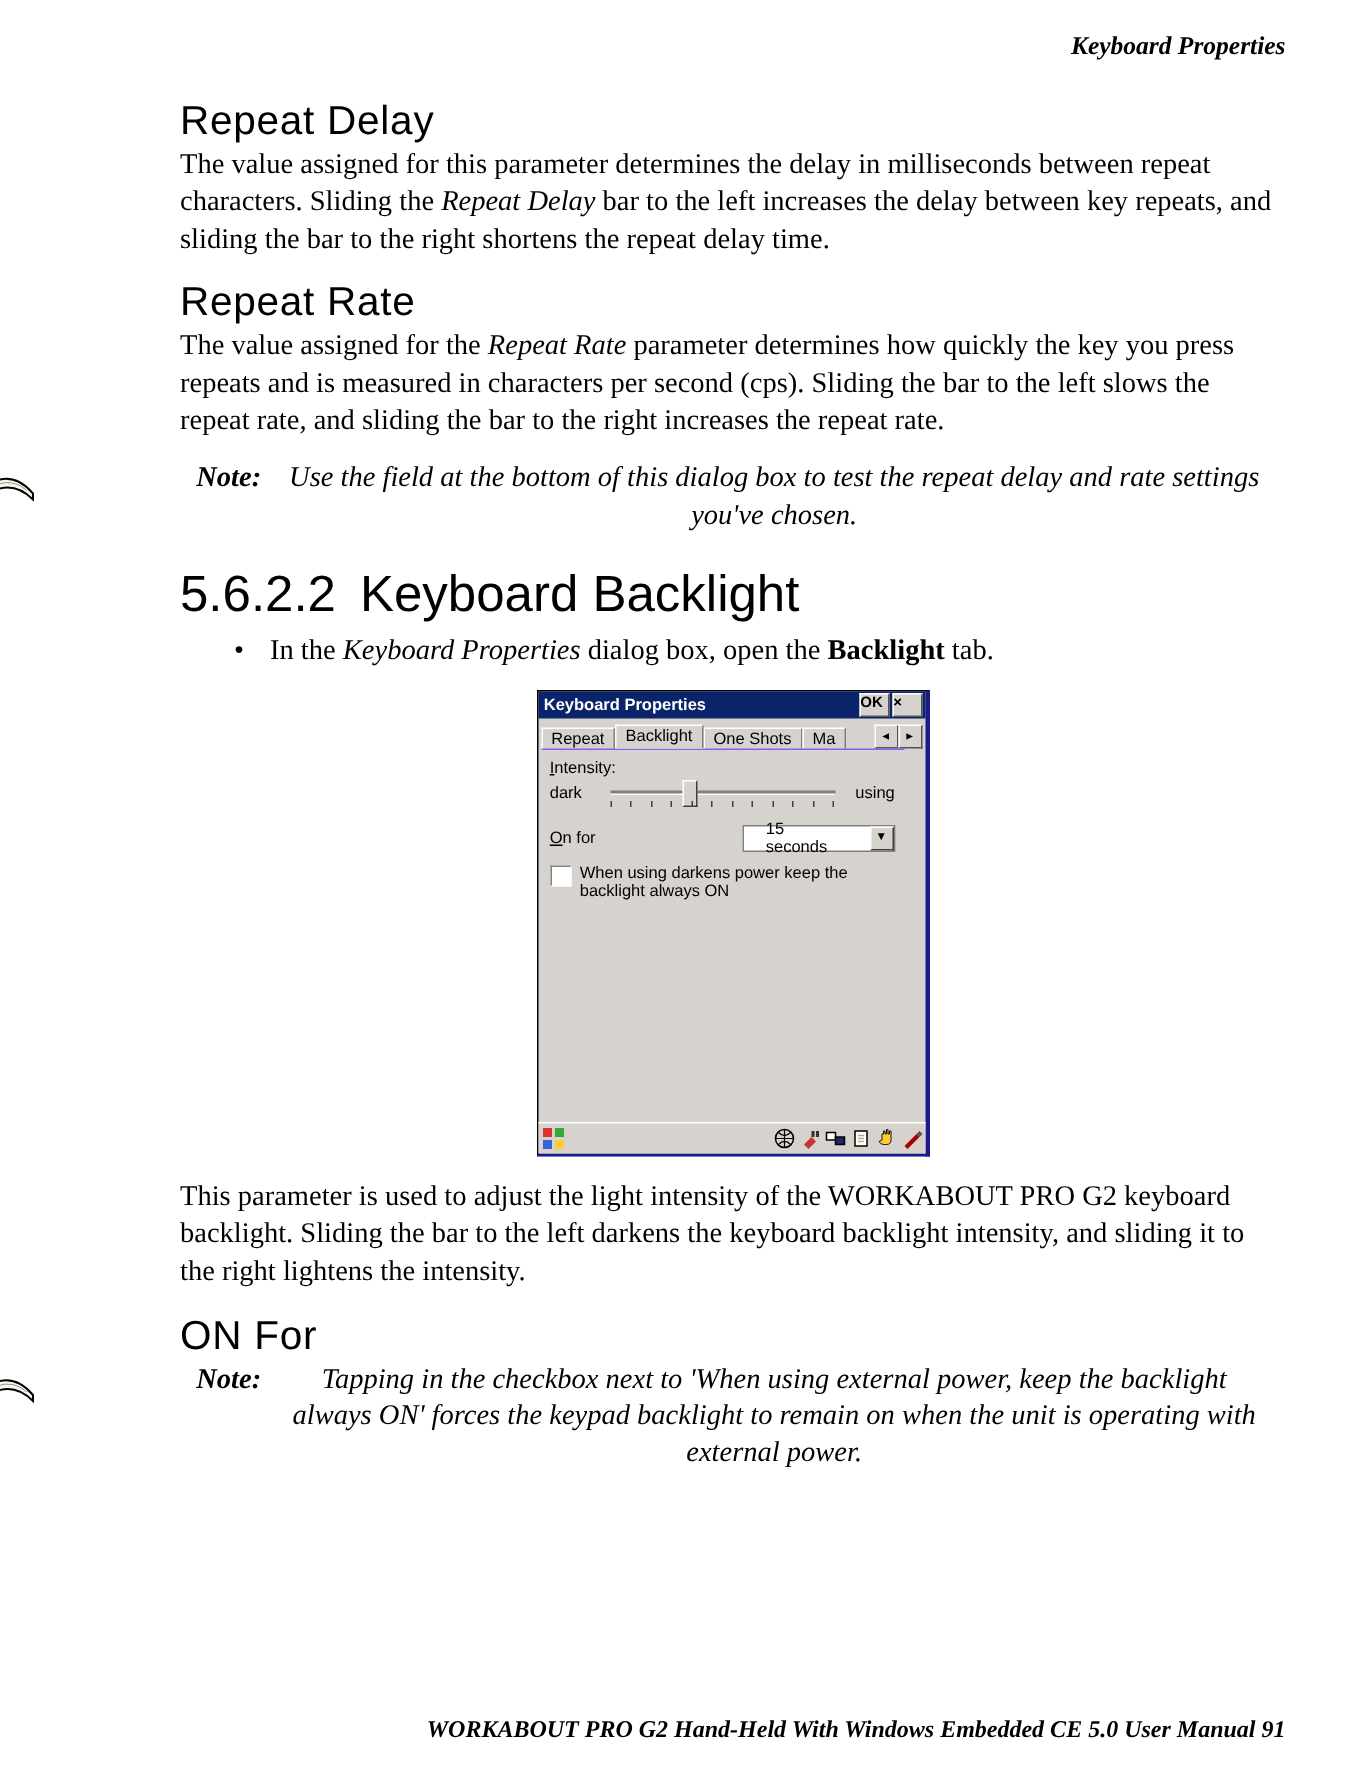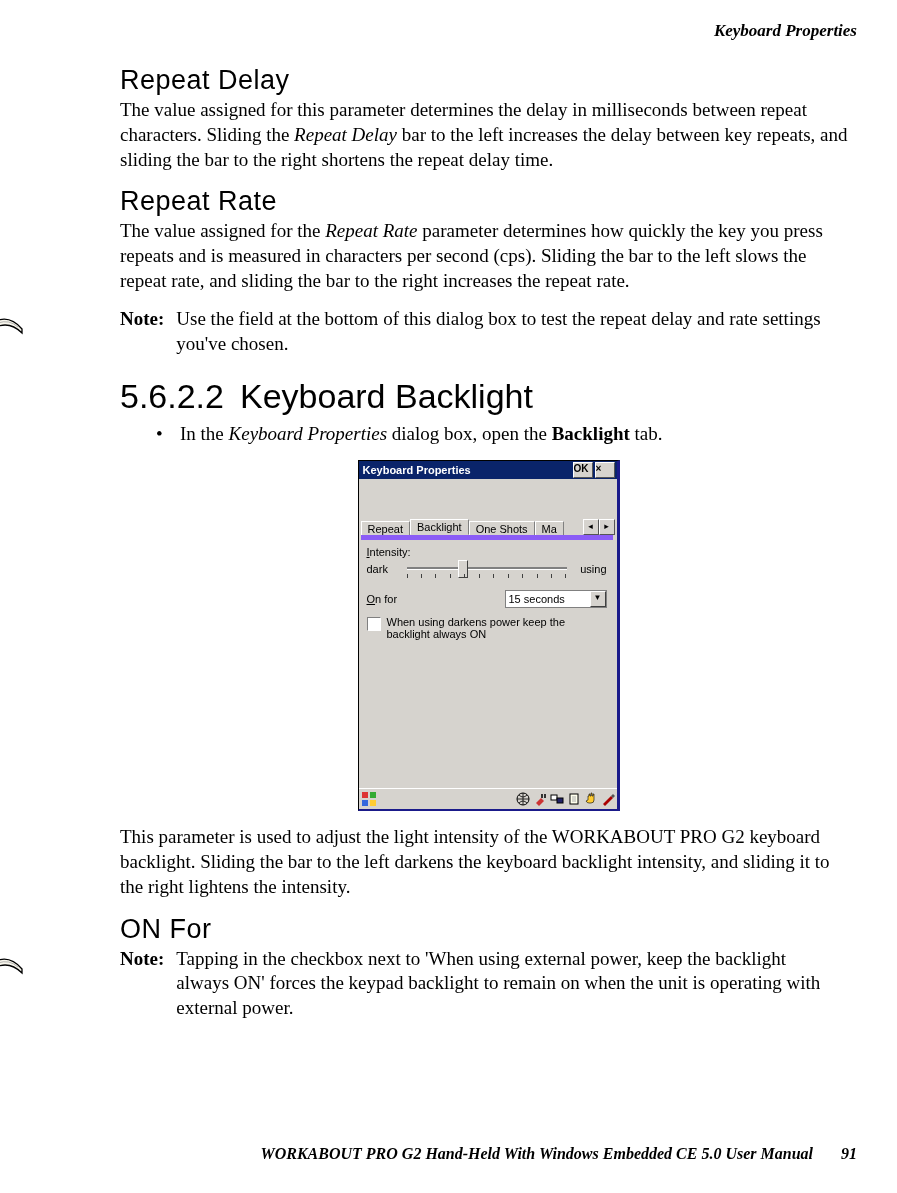--- a/index.html
+++ b/index.html
@@ -77,21 +77,23 @@
     padding-left: 80px;
     margin-bottom: 16px;
   }
   .note-icon {
     position: absolute;
     left: 8px;
     top: 0;
   }
   .note-text {
     font-size: 19px;
+    font-style: italic;
     line-height: 1.3;
+    text-align: center;
   }
   .note-text .label {
     font-weight: bold;
     margin-right: 12px;
   }
   .note-body {
     display: inline-block;
     vertical-align: top;
     width: 660px;
   }
@@ -133,21 +135,20 @@
     font-size: 10px;
     font-weight: bold;
     text-align: left;
     line-height: 12px;
   }
   .tabs {
     display: flex;
     align-items: flex-end;
     padding: 4px 2px 0 2px;
     gap: 0;
-    margin-top: 36px;
   }
   .tab {
     background: #d6d3ce;
     border: 1px solid #fff;
     border-right-color:#808080;
     border-bottom: none;
     padding: 1px 6px;
     font-size: 11px;
     position: relative;
     top: 1px;
@@ -164,22 +165,22 @@
   }
   .tab-scroll .arrow {
     width: 14px;
     height: 14px;
     background:#d6d3ce;
     border:1px solid #fff;
     border-right-color:#555;border-bottom-color:#555;
     font-size:9px;text-align:center;line-height:12px;
   }
   .panel {
-    border-top: 5px solid #8b5cf6;
-    margin: 0 4px 2px 2px;
+    border-top: 1px solid #8b5cf6;
+    margin: 0 14px 2px 2px;
     padding: 6px 6px 50px 6px;
     min-height: 190px;
     position: relative;
   }
   .lbl-underline { text-decoration: underline; }
   .slider-row {
     display: flex;
     align-items: center;
     margin: 2px 0 12px 0;
   }
@@ -205,21 +206,21 @@
   .slider-ticks span{width:1px;height:4px;background:#404040;display:block;}
   .row-onfor {
     display:flex;align-items:center;margin-bottom:8px;
   }
   .row-onfor .label{flex:1;}
   .dropdown {
     display:flex;align-items:center;
     border:1px solid #808080;background:#fff;
     width:100px;height:16px;
   }
-  .dropdown .val{flex:1;padding:0 3px;font-size:11px;}
+  .dropdown .val{flex:1;padding:0 15px;font-size:11px;}
   .dropdown .dd-btn{
     width:14px;height:14px;background:#d6d3ce;
     border:1px solid #fff;border-right-color:#404040;border-bottom-color:#404040;
     font-size:8px;text-align:center;line-height:12px;
   }
   .chk-row{display:flex;align-items:flex-start;gap:6px;}
   .chk{
     width:12px;height:12px;border:1px solid #808080;background:#fff;
     border-right-color:#fff;border-bottom-color:#fff;flex:none;margin-top:1px;
   }
@@ -231,21 +232,21 @@
   .tb-spacer{flex:1;}
   .tb-ico{width:14px;height:14px;}
   .footer {
     position: absolute;
     bottom: 30px;
     right: 40px;
     font-style: italic;
     font-weight: bold;
     font-size: 16px;
   }
-  .footer .pn { margin-left: 24px; }
+  .footer .pn { }
 </style>
 </head>
 <body>
 
 <div class="page">
 
   <div class="running-head">
     <div class="line2">Keyboard Properties</div>
   </div>
 

